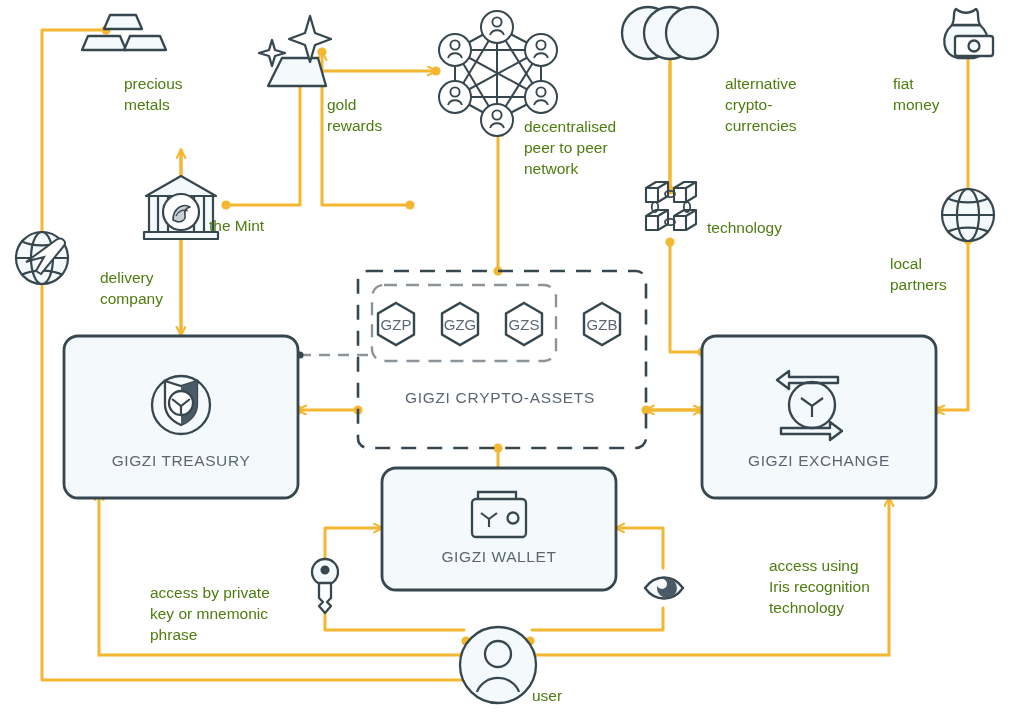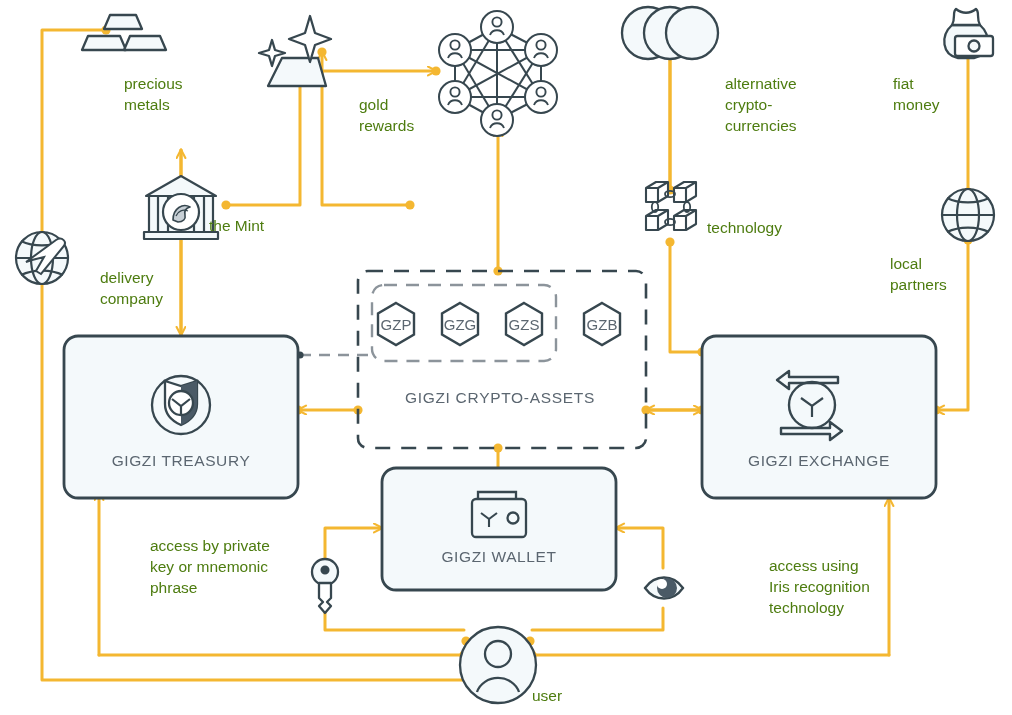--- a/index.html
+++ b/index.html
@@ -283,34 +283,37 @@
 
   <g fill="#F4F9FB" stroke="#37474F" stroke-width="2.3">
     <circle cx="498" cy="665" r="38"></circle>
     <circle cx="498" cy="654" r="13" fill="none"></circle>
     <path d="M477,692 a22,20 0 0 1 42,0" fill="none"></path>
   </g>
 </svg>
 
 <div class="lbl" style="left:124px;top:73px;">precious
 metals</div>
-<div class="lbl" style="left:327px;top:94px;margin-left:32px;">gold
+<div class="lbl" style="left:327px;top:94px;">gold
 rewards</div>
+<div class="lbl" style="left:524px;top:116px;">decentralised
+peer to peer
+network</div>
 <div class="lbl" style="left:679px;top:73px;margin-left:46px;">alternative
 crypto-
 currencies</div>
 <div class="lbl" style="left:893px;top:73px;">fiat
 money</div>
 <div class="lbl" style="left:209px;top:215px;">the Mint</div>
 <div class="lbl" style="left:707px;top:217px;">technology</div>
 <div class="lbl" style="left:890px;top:217px;margin-top:36px;">local
 partners</div>
 <div class="lbl" style="left:61px;top:267px;margin-left:39px;">delivery
 company</div>
-<div class="lbl" style="left:150px;top:535px;">access by private
+<div class="lbl" style="left:150px;top:582px;">access by private
 key or mnemonic
 phrase</div>
 <div class="lbl" style="left:737px;top:555px;margin-left:32px;">access using
 Iris recognition
 technology</div>
 <div class="lbl" style="left:532px;top:685px;text-align:center;">user</div>
 
 </div>
 
 </body></html>

